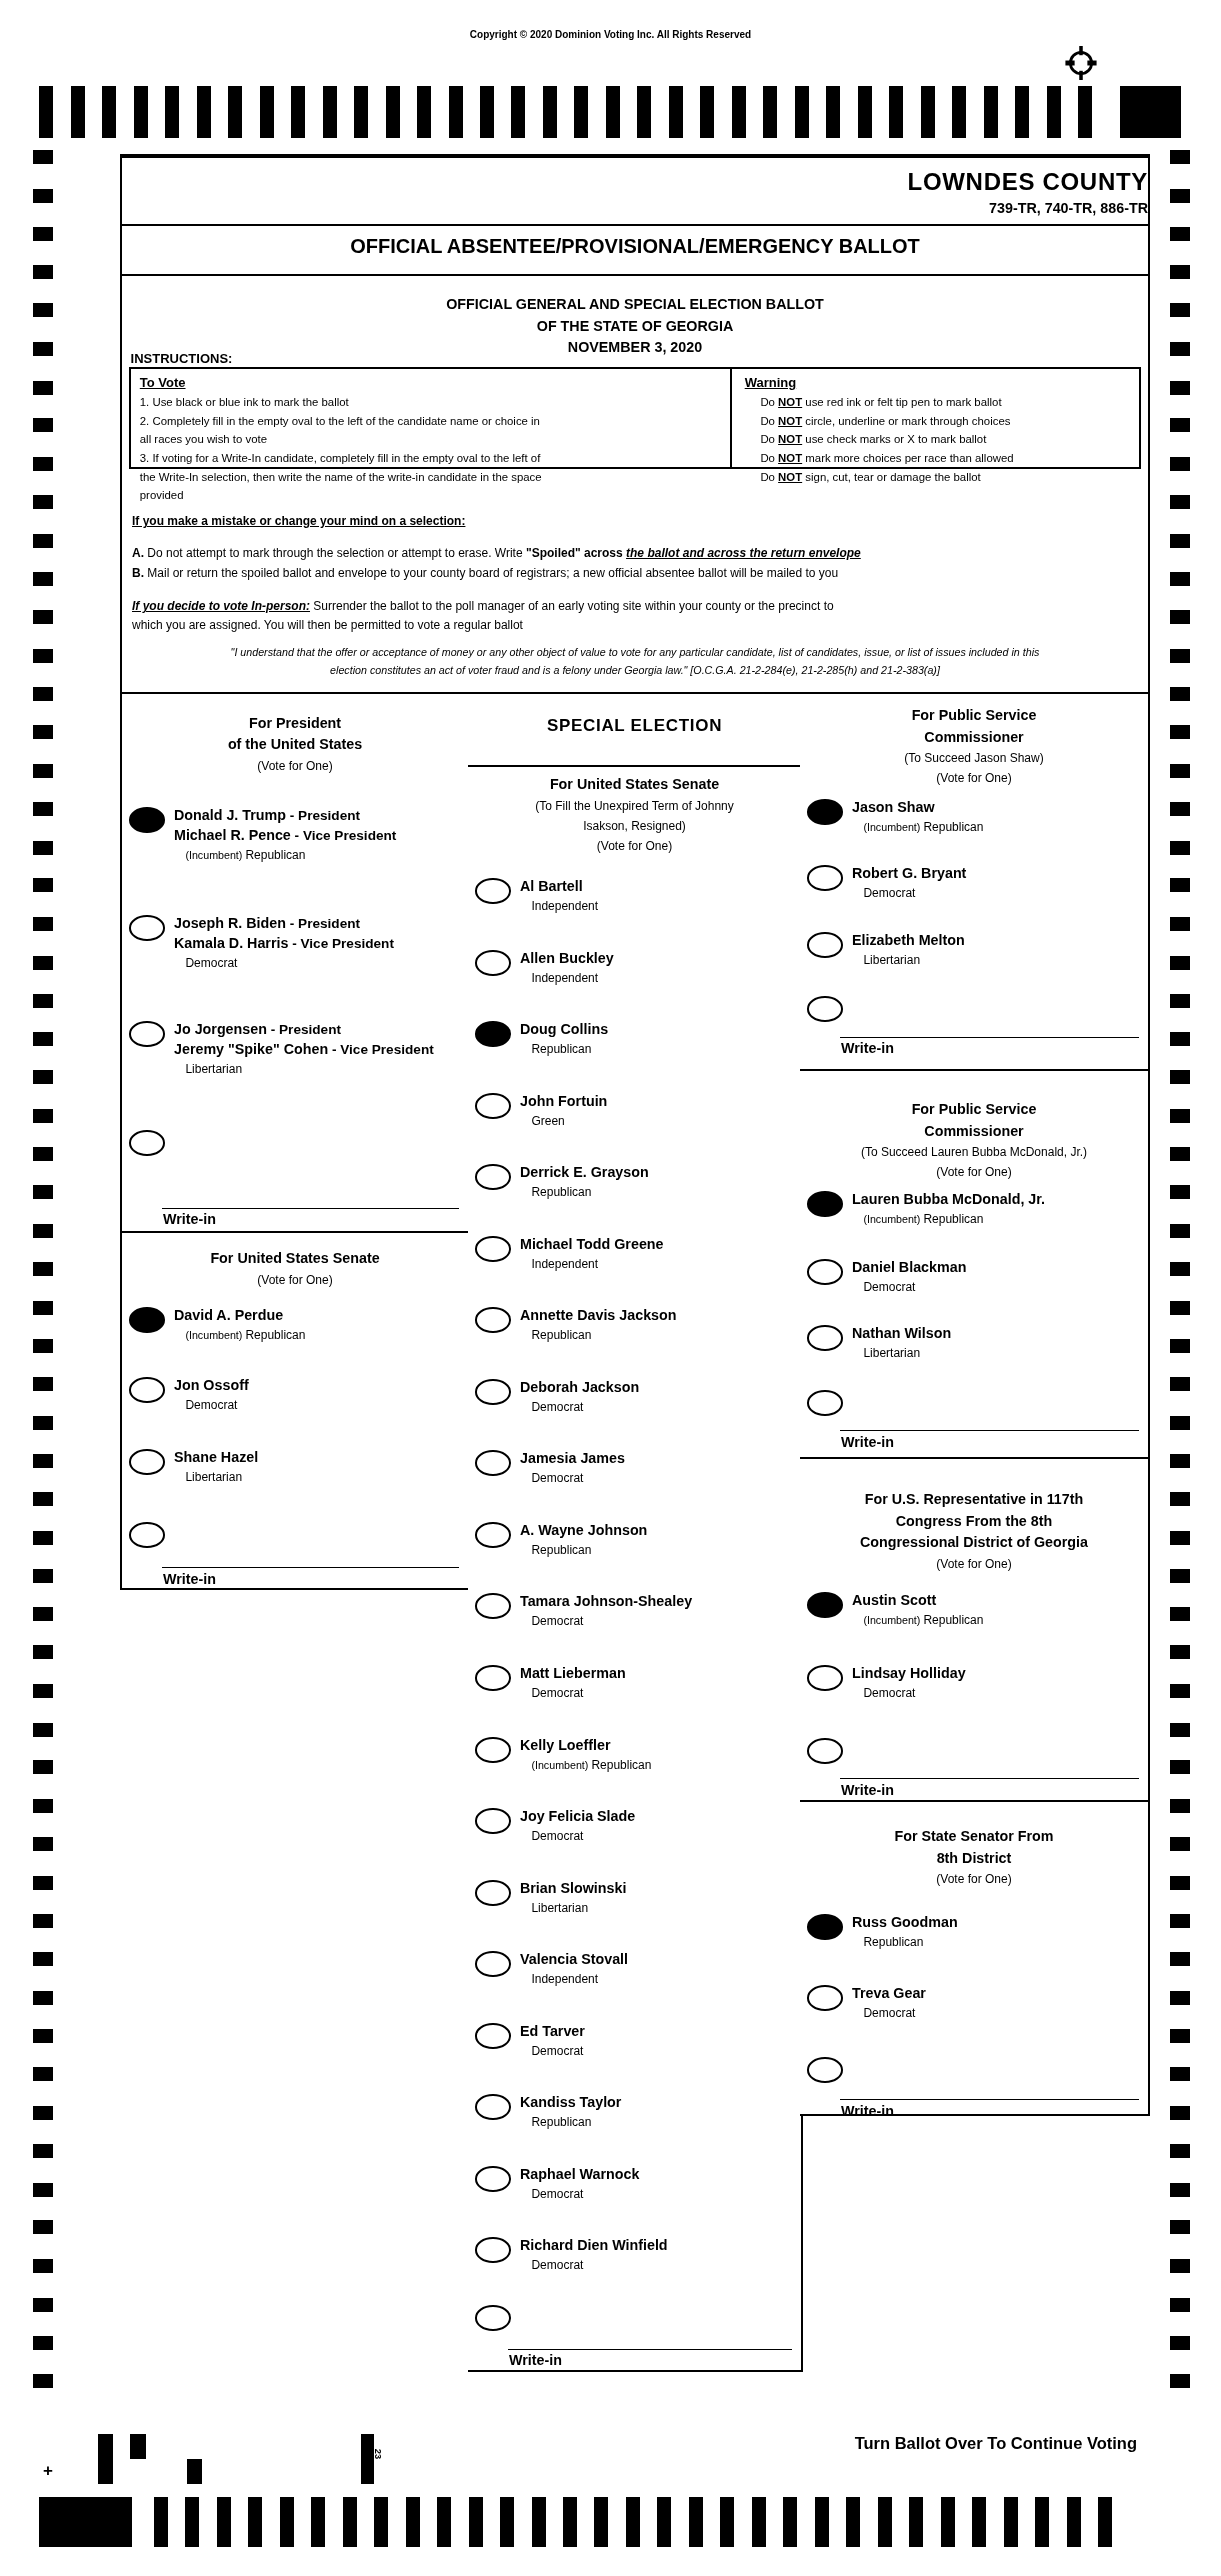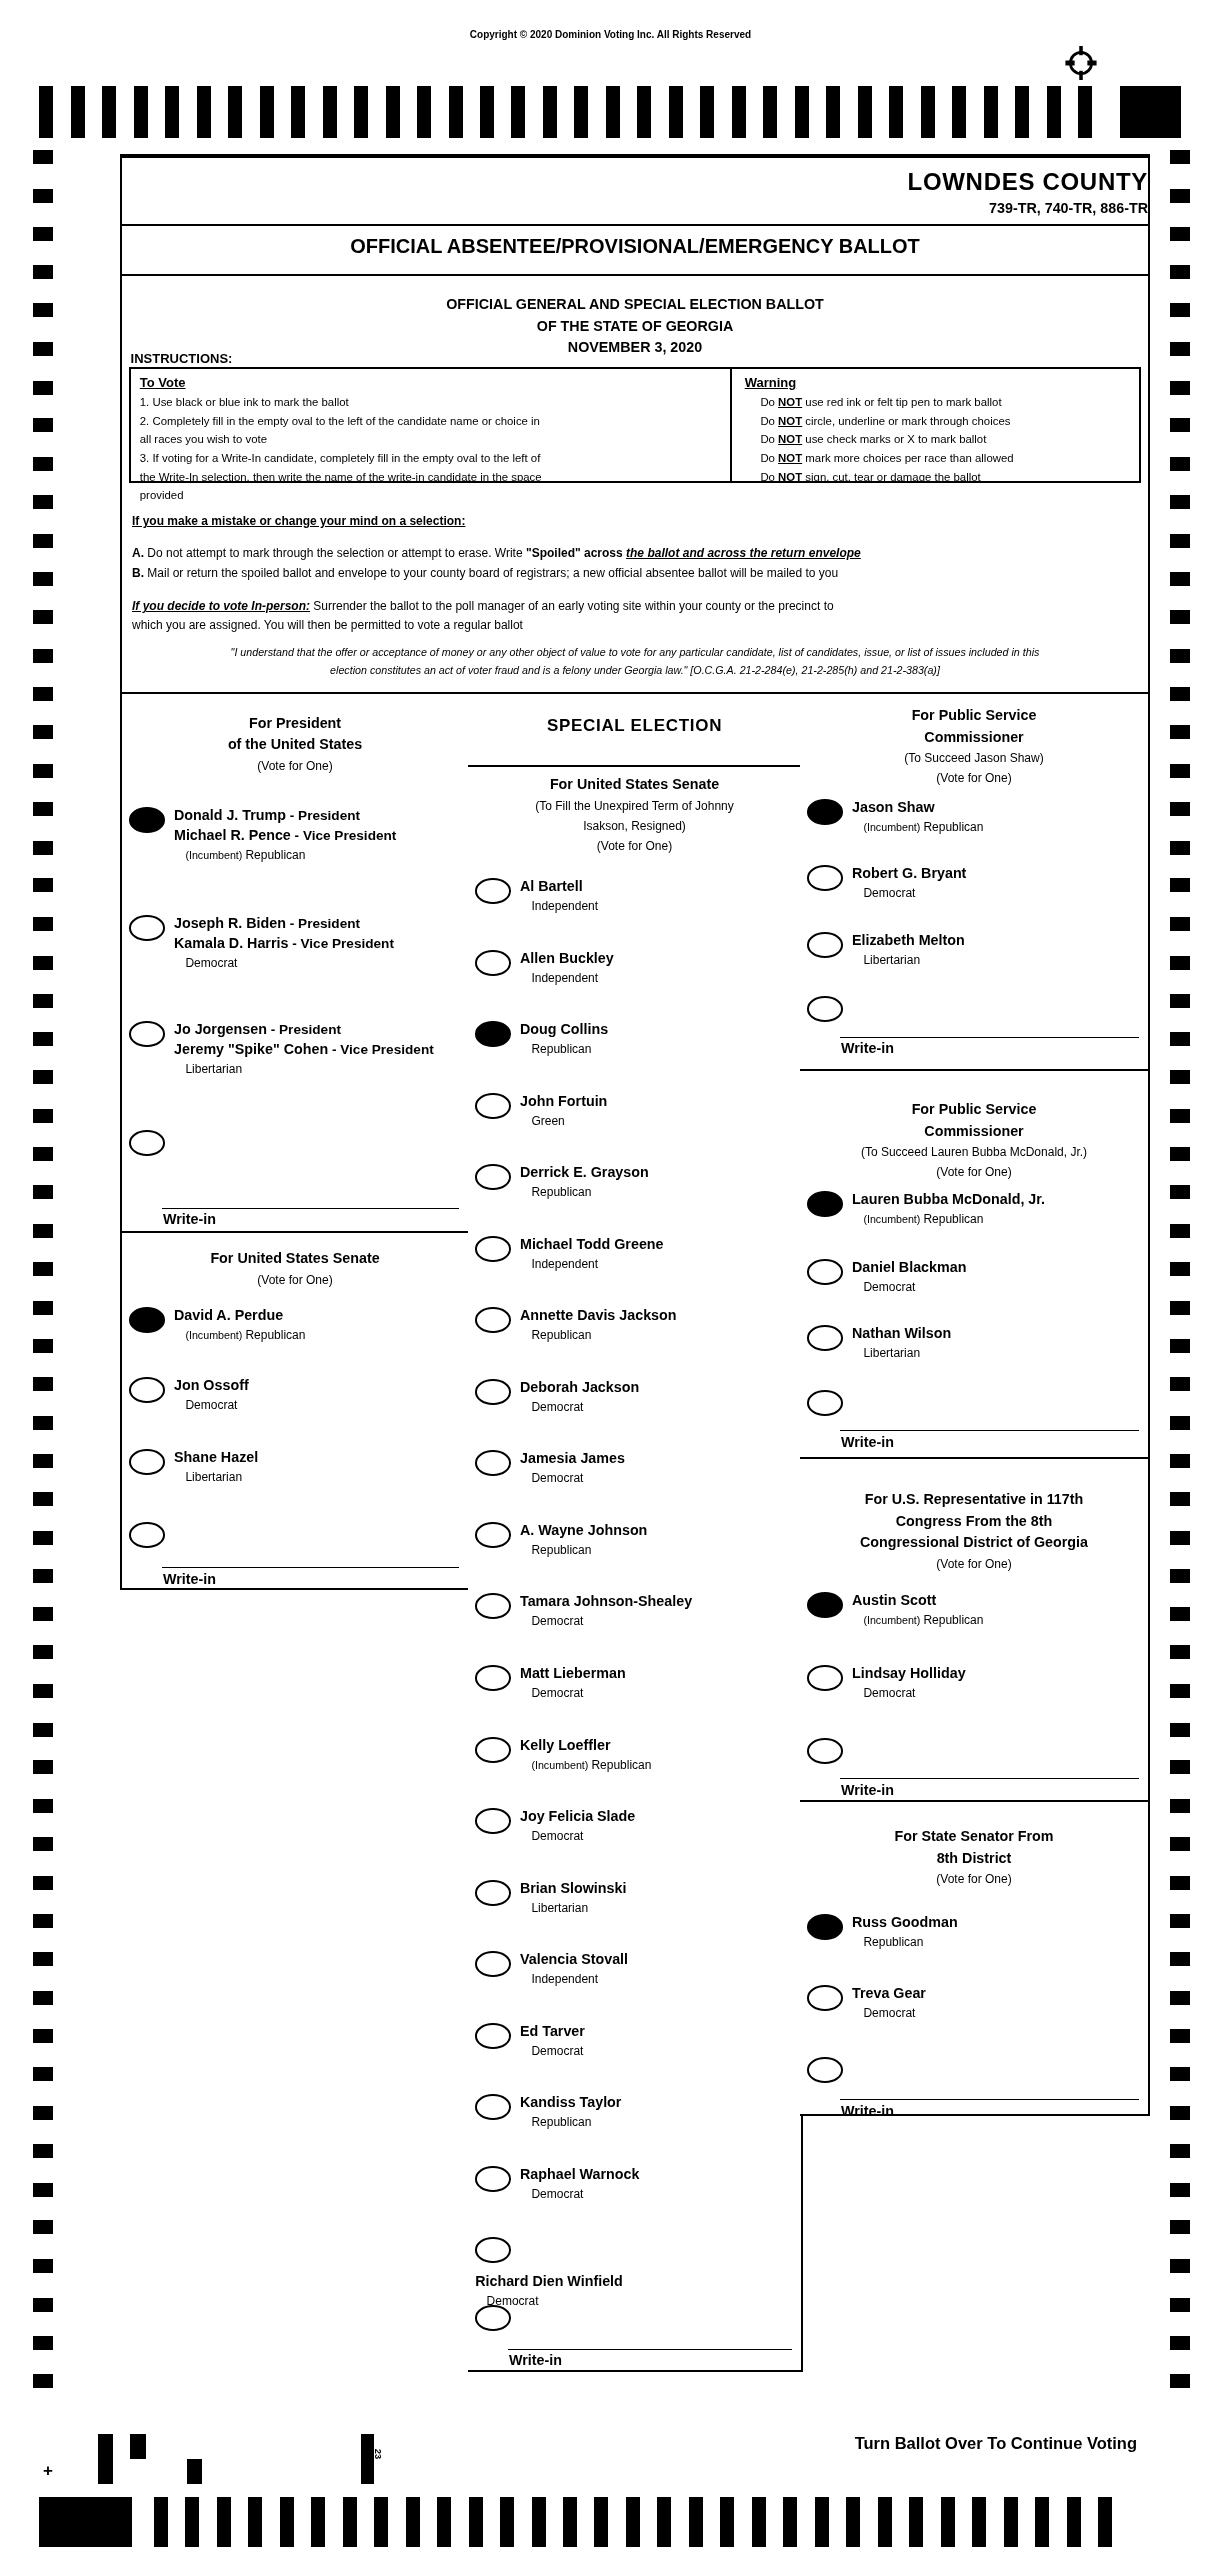--- a/index.html
+++ b/index.html
@@ -11,21 +11,21 @@
   .box{position:absolute;border:2.1px solid #000;box-sizing:border-box;}
   #box-county{left:120px;top:154px;width:1030px;height:72px;border-top-width:4.3px;text-align:right;}
   #county-name{margin-top:10px;font-size:24px;font-weight:bold;letter-spacing:0.7px;}
   #precincts{margin-top:4.3px;font-size:14.3px;font-weight:bold;}
   #box-type{left:120px;top:224px;width:1030px;height:52px;border-top:none;text-align:center;}
   #ballot-type{margin-top:11.4px;font-size:20px;font-weight:bold;}
   #box-main{left:120px;top:274px;width:1030px;height:420px;border-top:none;}
   .title-line{text-align:center;font-size:14.3px;font-weight:bold;line-height:21.5px;}
   #title-wrap{margin-top:20px;}
   #instructions-label{position:absolute;left:8.6px;top:77px;font-size:13px;font-weight:bold;}
-  #instr-box{position:absolute;left:7.2px;top:93px;width:1012px;height:116px;border:2.1px solid #000;box-sizing:border-box;}
+  #instr-box{position:absolute;left:7.2px;top:93px;width:1012px;height:102px;border:2.1px solid #000;box-sizing:border-box;}
   #instr-divider{position:absolute;left:599px;top:0;bottom:0;border-left:2.1px solid #000;}
   .pane{position:absolute;top:0;bottom:0;padding:4.3px 8.6px;font-size:11.4px;line-height:18.6px;}
   #tovote-pane{left:0;width:591px;}
   #warning-pane{left:602px;right:0;}
   .sec-title{font-size:13px;font-weight:bold;text-decoration:underline;line-height:20px;}
   .not{font-weight:bold;text-decoration:underline;}
   .warn-item{padding-left:18.6px;}
   #mistake-title{position:absolute;left:10px;top:240px;font-size:12px;font-weight:bold;text-decoration:underline;}
   #mistake-a{position:absolute;left:10px;top:270px;font-size:12px;line-height:18.6px;}
   #mistake-b{position:absolute;left:10px;top:290px;font-size:12px;line-height:18.6px;}
@@ -522,21 +522,21 @@
           <div class="party-line"><span>Republican</span></div>
         </div>
       </div>
       <div class="cand-row" style="top: 1471px;">
         <span class="oval"></span>
         <div>
           <div class="name-line"><span>Raphael Warnock</span></div>
           <div class="party-line"><span>Democrat</span></div>
         </div>
       </div>
-      <div class="cand-row" style="top: 1542px; flex-direction: column;">
+      <div class="cand-row" style="top: 1542px;">
         <span class="oval"></span>
         <div>
           <div class="name-line"><span>Richard Dien Winfield</span></div>
           <div class="party-line"><span>Democrat</span></div>
         </div>
       </div>
       <div class="wi-oval" style="top: 1611px;"></div>
       <div class="wi-line" style="top: 1655px;"></div>
       <div class="wi-label" style="top: 1658px;">Write-in</div>
     </div>

